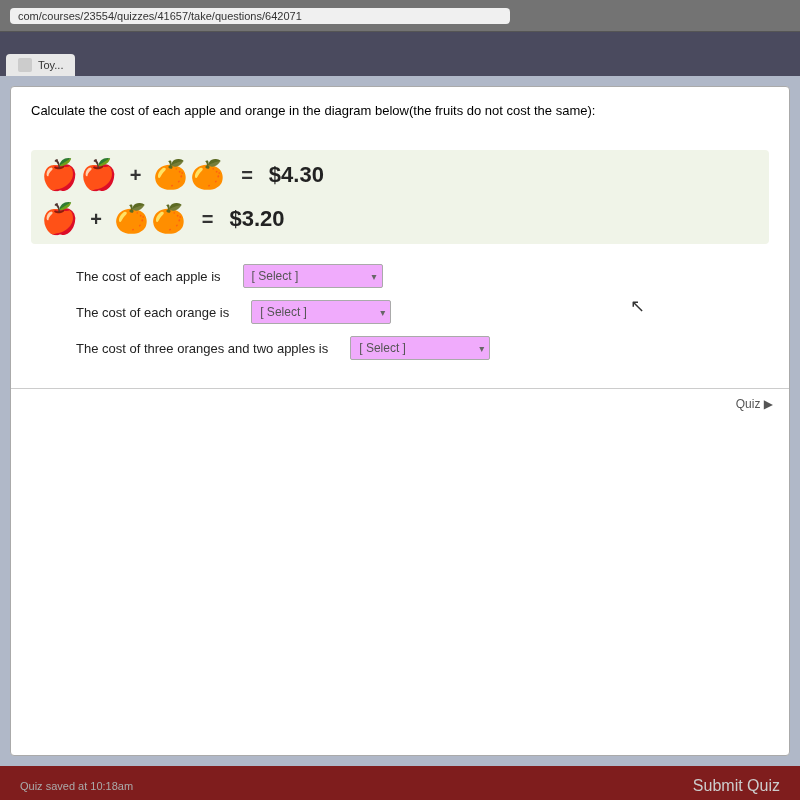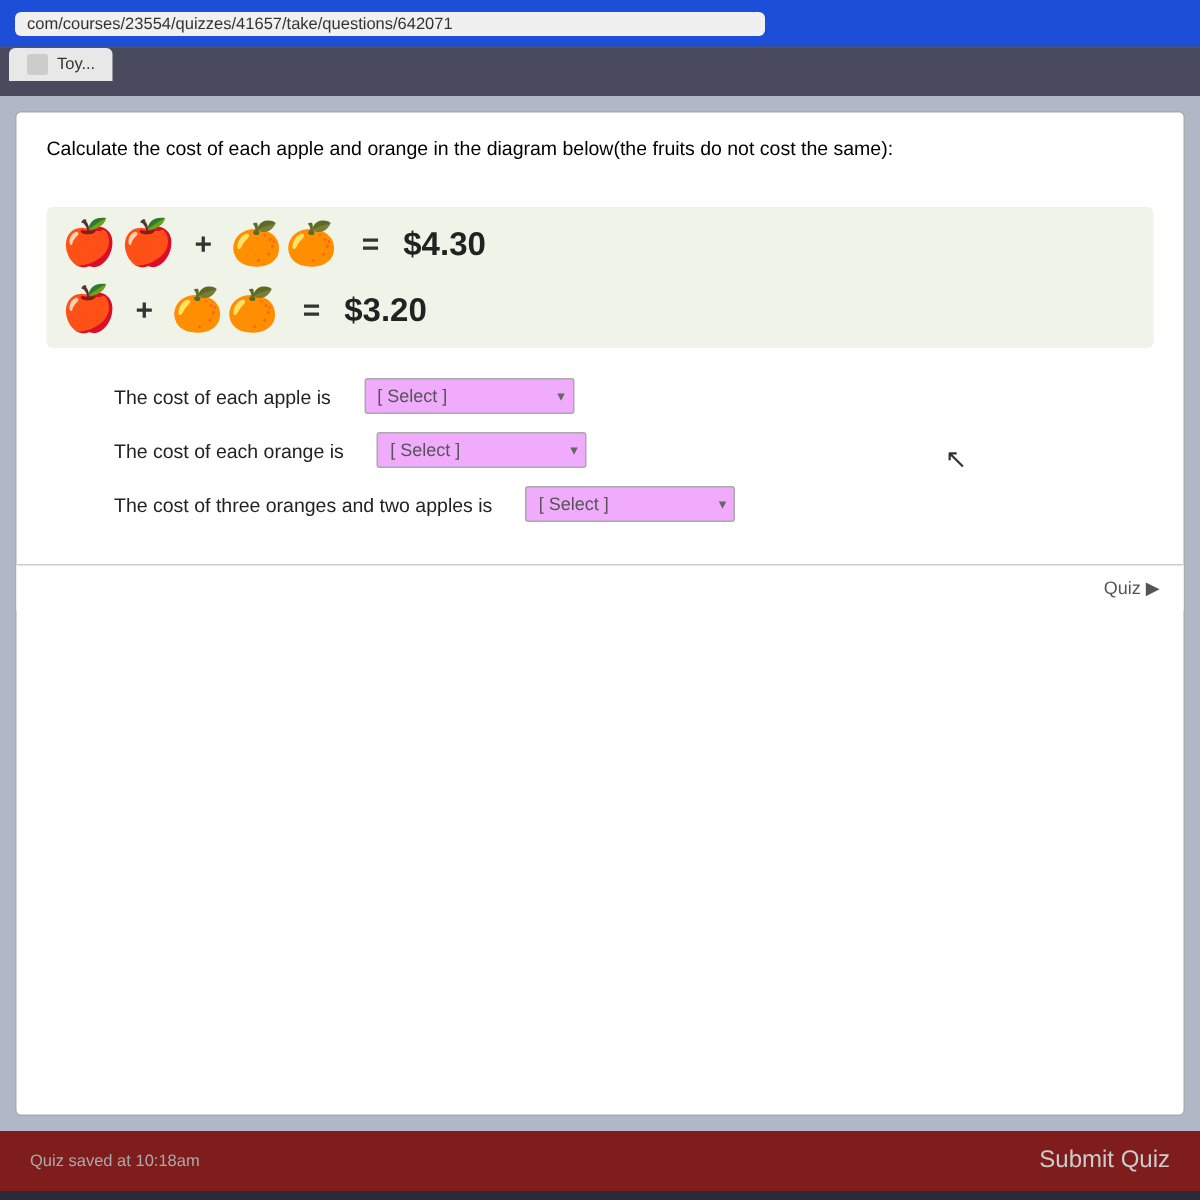--- a/index.html
+++ b/index.html
@@ -7,43 +7,43 @@
       width: 800px;
       height: 800px;
       background: #2a2a3a;
       font-family: Arial, sans-serif;
       overflow: hidden;
       position: relative;
     }
 
     
     .browser-bar {
-      background: #1d4ed8;
+      background: #737373;
       height: 32px;
       display: flex;
       align-items: center;
       padding: 15px 10px;
       border-bottom: 1px solid #555;
     }
     .url-bar {
       background: #f0f0f0;
       border-radius: 4px;
       padding: 2px 8px;
       font-size: 11px;
       color: #333;
       flex: 1;
       max-width: 500px;
     }
 
     
     .tab-bar {
       background: #4a4a5e;
-      height: 32px;
-      display: flex;
-      align-items: flex-start;
+      height: 44px;
+      display: flex;
+      align-items: flex-end;
       padding: 0 6px;
     }
     .tab {
       background: #e8e8e8;
       border-radius: 4px 4px 0 0;
       padding: 4px 12px;
       font-size: 11px;
       color: #333;
       display: flex;
       align-items: center;

